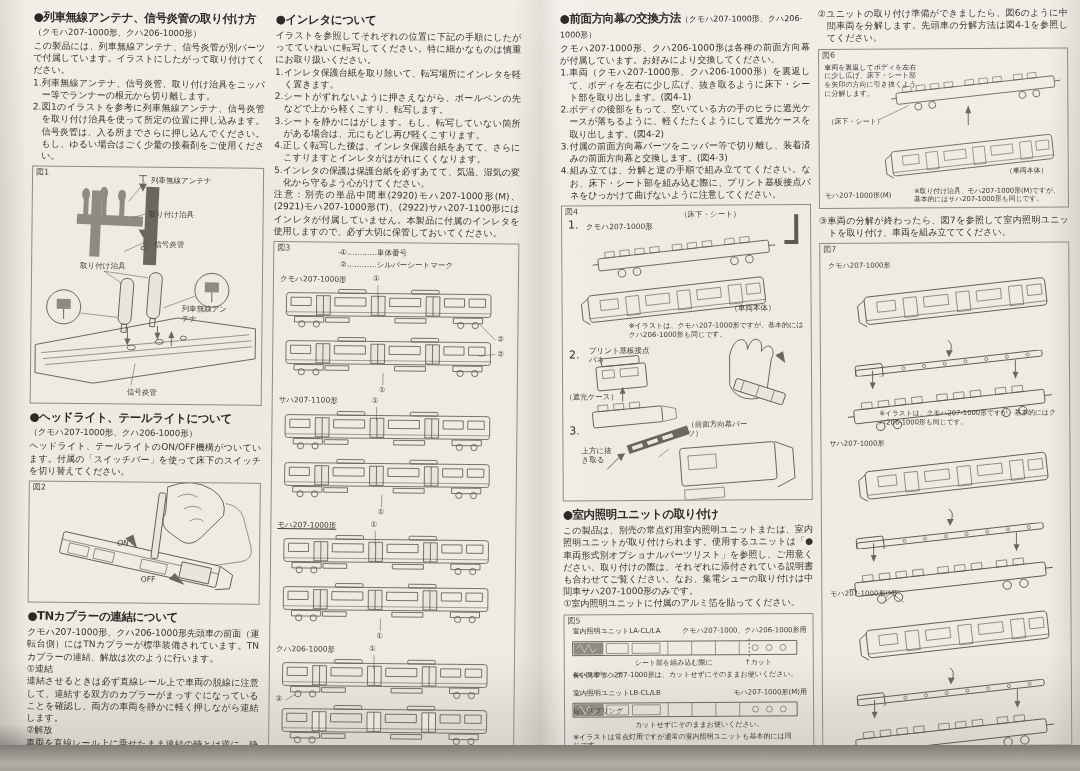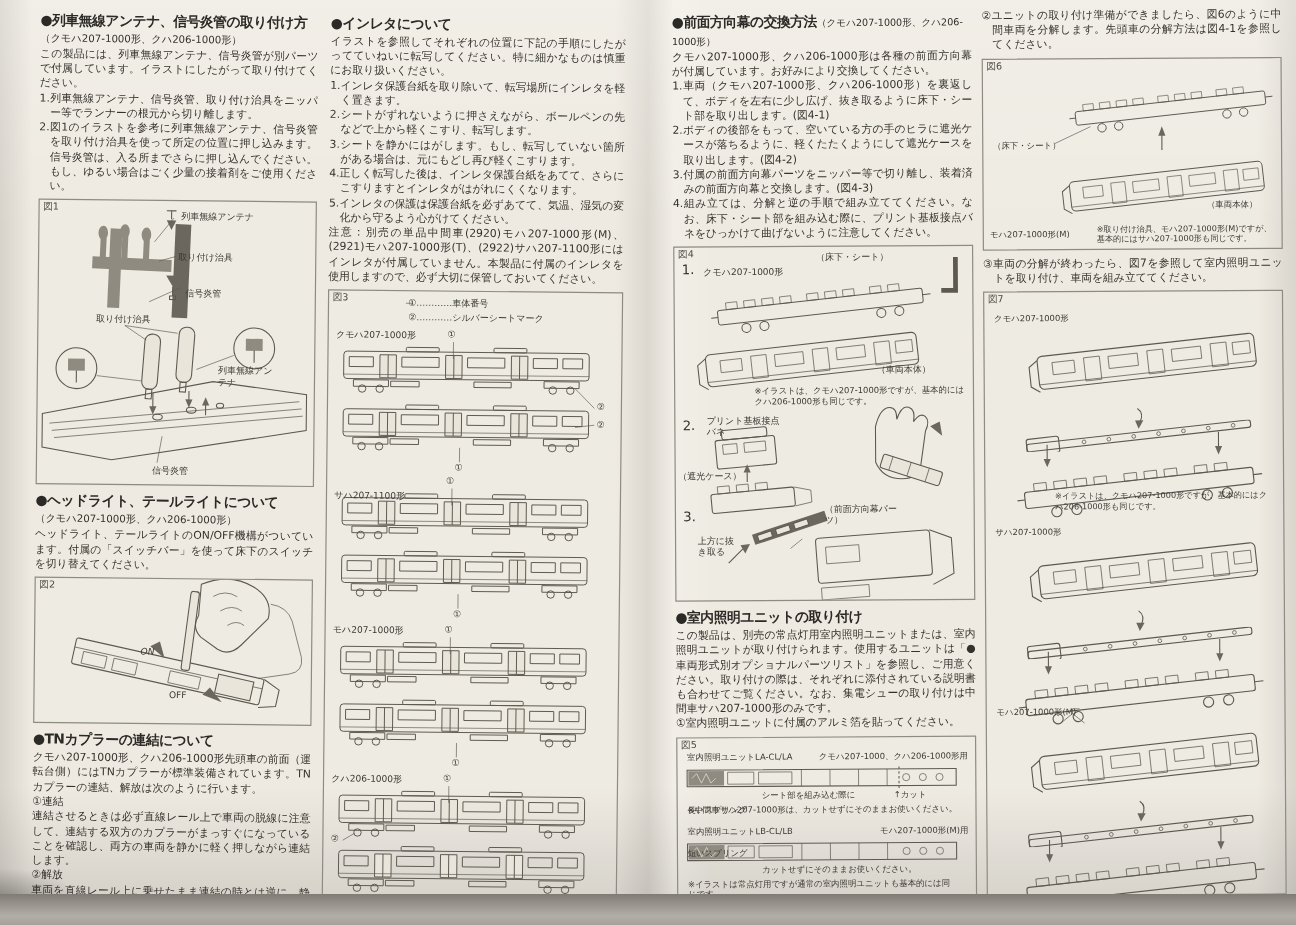--- a/index.html
+++ b/index.html
@@ -308,25 +308,25 @@
       <span class="fig-label">図3</span>
       <span class="ft" style="left:66px;top:5px;">①…………車体番号</span>
       <span class="ft" style="left:66px;top:17px;">②…………シルバーシートマーク</span>
 
       <span class="ft" style="left:6px;top:32px;">クモハ207-1000形</span>
       <span class="ft" style="left:99px;top:31px;">①</span>
       <span class="ft" style="left:224px;top:90px;">②</span>
       <span class="ft" style="left:224px;top:105px;">②</span>
       <span class="ft" style="left:106px;top:142px;">①</span>
 
-      <span class="ft" style="left:6px;top:166px;">サハ207-1100形</span>
+      <span class="ft" style="left:6px;top:153px;">サハ207-1100形</span>
       <span class="ft" style="left:99px;top:153px;">①</span>
       <span class="ft" style="left:106px;top:264px;">①</span>
 
-      <span class="ft" style="left:6px;top:278px;">モハ207-1000形</span>
+      <span class="ft" style="left:6px;top:278px;text-decoration:underline;">モハ207-1000形</span>
       <span class="ft" style="left:99px;top:277px;">①</span>
       <span class="ft" style="left:106px;top:388px;">①</span>
 
       <span class="ft" style="left:6px;top:402px;">クハ206-1000形</span>
       <span class="ft" style="left:99px;top:401px;">①</span>
       <span class="ft" style="left:6px;top:452px;">②</span>
     </div>
   </div>
 </div>
 
@@ -460,20 +460,21 @@
 
     <div class="figure" style="height:158px;">
       <svg class="art" viewBox="0 0 250 158">
         <use href="#chassisIso" x="70" y="12" width="176" height="53"></use>
         <line x1="150" y1="76" x2="150" y2="62"></line>
           <path d="M147,64 L150,56 L153,64 z" class="fd"></path>
         <use href="#shellIso" x="60" y="74" width="186" height="64"></use>
         <line x1="60" y1="70" x2="90" y2="56" class="lead"></line>
       </svg>
       <span class="fig-label">図6</span>
+      <span class="ft wrap" style="left:5px;top:14px;width:96px;font-size:7px;">車両を裏返してボディを左右に少し広げ、床下・シート部を矢印の方向に引き抜くように分解します。</span>
       <span class="ft" style="left:8px;top:68px;font-size:7px;">（床下・シート）</span>
       <span class="ft" style="left:186px;top:118px;font-size:7px;">（車両本体）</span>
       <span class="ft" style="left:5px;top:142px;font-size:7px;">モハ207-1000形(M)</span>
       <span class="ft wrap" style="left:94px;top:138px;width:150px;font-size:6.8px;">※取り付け治具、モハ207-1000形(M)ですが、基本的にはサハ207-1000形も同じです。</span>
     </div>
 
     <p class="body-p step">③車両の分解が終わったら、図7を参照して室内照明ユニットを取り付け、車両を組み立ててください。</p>
 
     <div class="figure" style="height:502px;">
       <svg class="art" viewBox="0 0 250 502">

